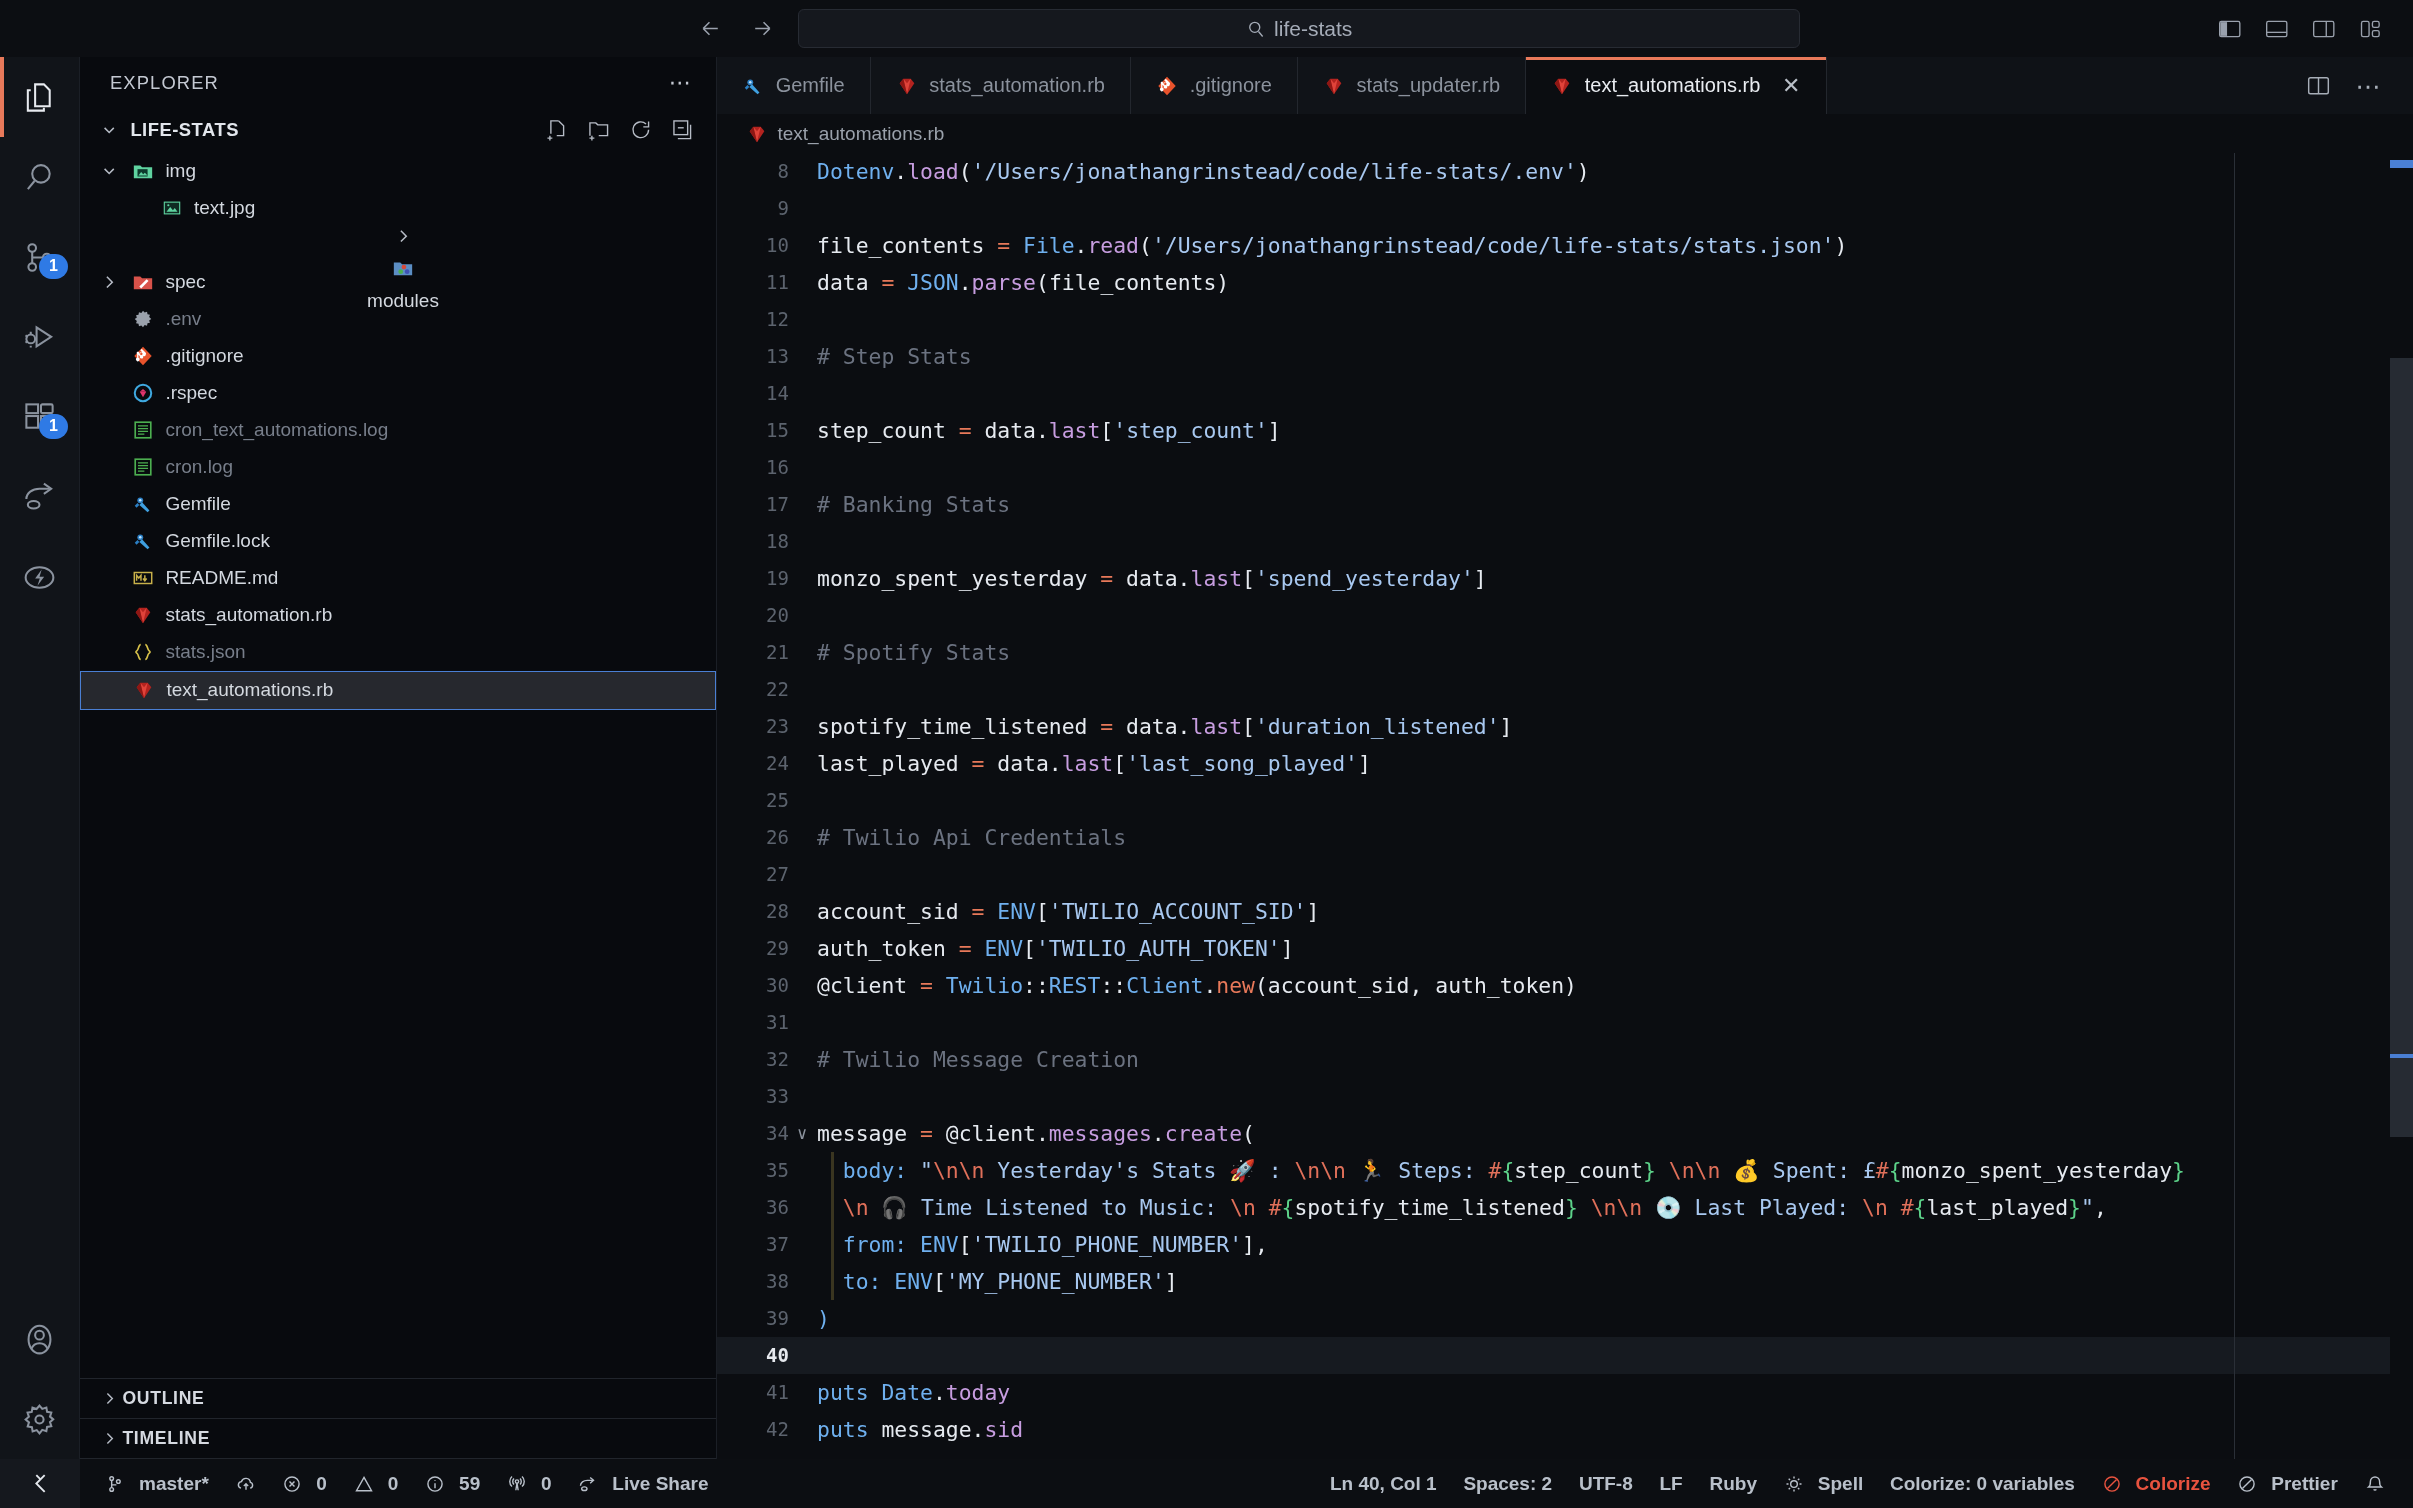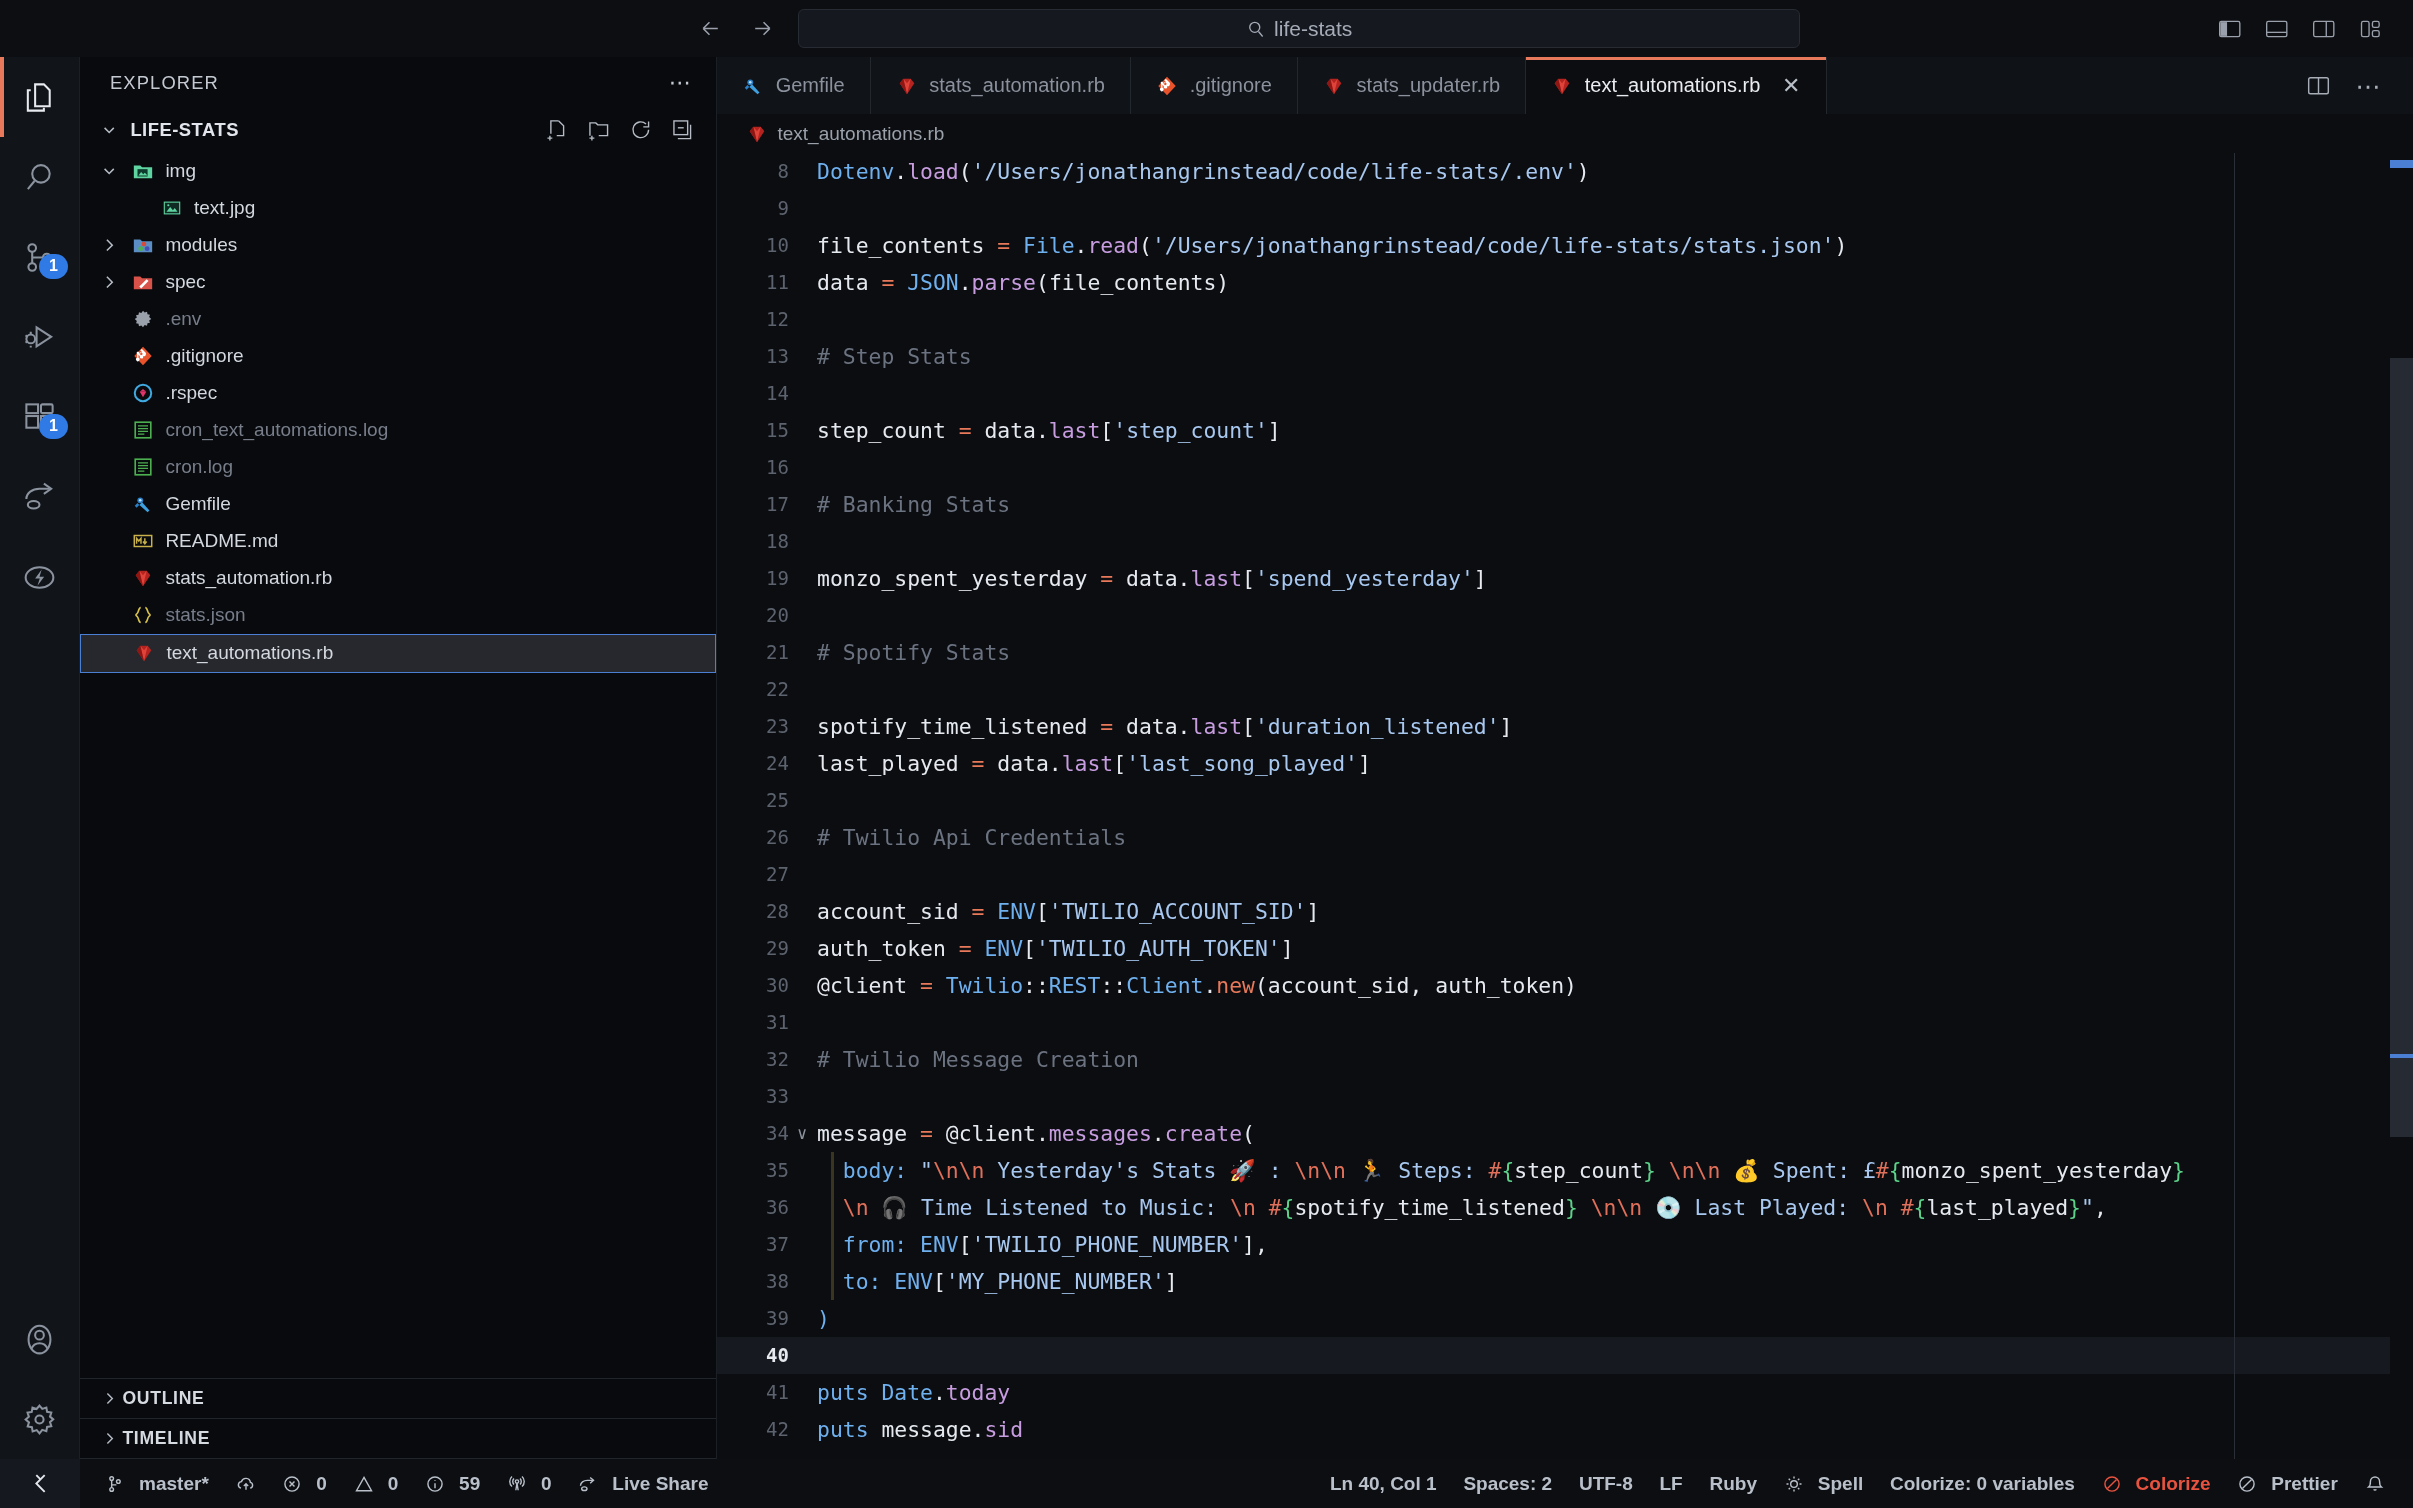--- a/index.html
+++ b/index.html
@@ -380,44 +380,44 @@
             <span class="ico">
               <svg width="22" height="22" viewBox="0 0 24 24">
                 <rect x="3" y="5" width="18" height="14" fill="#5fd3a0"></rect>
                 <rect x="4.2" y="6.2" width="15.6" height="11.6" fill="#0f2a22"></rect>
                 <path d="M6 16l4-5 3 3.4L15 12l3 4z" fill="#5fd3a0"></path>
                 <circle cx="8" cy="9" r="1.2" fill="#5fd3a0"></circle>
               </svg>
             </span>
             <span>text.jpg</span>
           </div>
+          <div class="row" style="padding-left: 18.4px; flex-direction: column;">
+            <span class="chev">
+              <svg width="18.4" height="18.4" viewBox="0 0 24 24" fill="none" stroke="currentColor" stroke-width="2">
+                <path d="M9 5l7 7-7 7"></path>
+              </svg>
+            </span>
+            <span class="ico">
+              <svg width="22" height="22" viewBox="0 0 24 24">
+                <path d="M2 6h7l2 2h11v12H2z" fill="#5b8ec4"></path>
+                <circle cx="13" cy="11" r="2.6" fill="#d84a3a"></circle>
+                <circle cx="9.5" cy="16" r="2.6" fill="#4caf50"></circle>
+                <circle cx="16.5" cy="16" r="2.6" fill="#3f51b5"></circle>
+              </svg>
+            </span>
+            <span>modules</span>
+          </div>
           <div class="row" style="padding-left: 18.4px;">
             <span class="chev">
               <svg width="18.4" height="18.4" viewBox="0 0 24 24" fill="none" stroke="currentColor" stroke-width="2">
                 <path d="M9 5l7 7-7 7"></path>
               </svg>
             </span>
             <span class="ico">
               <svg width="22" height="22" viewBox="0 0 24 24">
-                <path d="M2 6h7l2 2h11v12H2z" fill="#5b8ec4"></path>
-                <circle cx="13" cy="11" r="2.6" fill="#d84a3a"></circle>
-                <circle cx="9.5" cy="16" r="2.6" fill="#4caf50"></circle>
-                <circle cx="16.5" cy="16" r="2.6" fill="#3f51b5"></circle>
-              </svg>
-            </span>
-            <span>modules</span>
-          </div>
-          <div class="row" style="padding-left: 18.4px;">
-            <span class="chev">
-              <svg width="18.4" height="18.4" viewBox="0 0 24 24" fill="none" stroke="currentColor" stroke-width="2">
-                <path d="M9 5l7 7-7 7"></path>
-              </svg>
-            </span>
-            <span class="ico">
-              <svg width="22" height="22" viewBox="0 0 24 24">
                 <path d="M2 6h7l2 2h11v12H2z" fill="#d8524a"></path>
                 <path d="M8 17l8-8 2 2-8 8z" fill="#fff"></path>
               </svg>
             </span>
             <span>spec</span>
           </div>
           <div class="row dim" style="padding-left: 18.4px;">
             <span class="chev"></span>
             <span class="ico">
               <svg width="22" height="22" viewBox="0 0 24 24" fill="none" stroke="#b9bfc8" stroke-width="1.8">
@@ -472,20 +472,32 @@
             <span class="chev"></span>
             <span class="ico">
               <svg width="22" height="22" viewBox="0 0 24 24">
                 <circle cx="9" cy="8" r="3.2" fill="#2b7fc4"></circle>
                 <circle cx="9" cy="8" r="1.4" fill="#bfe4ff"></circle>
                 <path d="M11 10l8 9-2 2-9-8z" fill="#3fa0e0"></path>
                 <path d="M6 11l-3 3 2 2 3-3z" fill="#2b7fc4"></path>
               </svg>
             </span>
             <span>Gemfile</span>
+          </div>
+          <div class="row" style="padding-left: 18.4px;">
+            <span class="chev"></span>
+            <span class="ico">
+              <svg width="22" height="22" viewBox="0 0 24 24">
+                <circle cx="9" cy="8" r="3.2" fill="#2b7fc4"></circle>
+                <circle cx="9" cy="8" r="1.4" fill="#bfe4ff"></circle>
+                <path d="M11 10l8 9-2 2-9-8z" fill="#3fa0e0"></path>
+                <path d="M6 11l-3 3 2 2 3-3z" fill="#2b7fc4"></path>
+              </svg>
+            </span>
+            <span>Gemfile.lock</span>
           </div>
           <div class="row" style="padding-left: 18.4px;">
             <span class="chev"></span>
             <span class="ico">
               <svg width="22" height="22" viewBox="0 0 24 24">
                 <rect x="2.5" y="6" width="19" height="12" fill="none" stroke="#c8b14a" stroke-width="1.6"></rect>
                 <path d="M5 15V9l2.4 3L9.8 9v6" stroke="#c8b14a" stroke-width="1.6" fill="none"></path>
                 <path d="M14 9v4.5M12 12.5l2 2.5 2-2.5" stroke="#c8b14a" stroke-width="1.6" fill="none"></path>
               </svg>
             </span>

